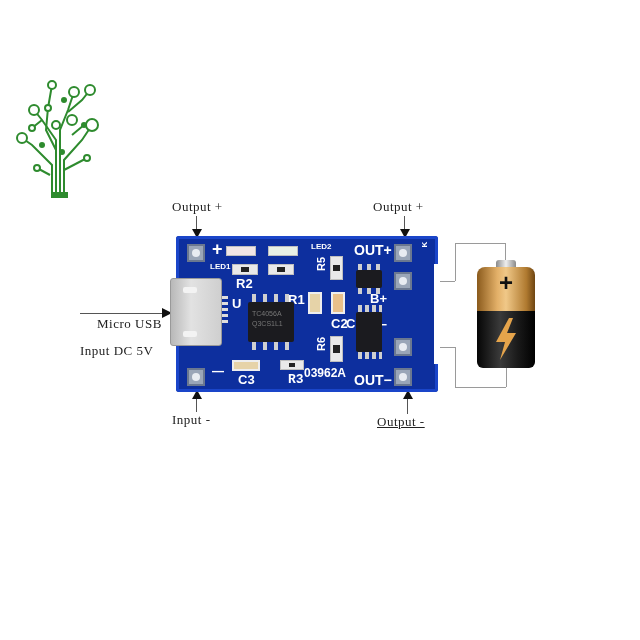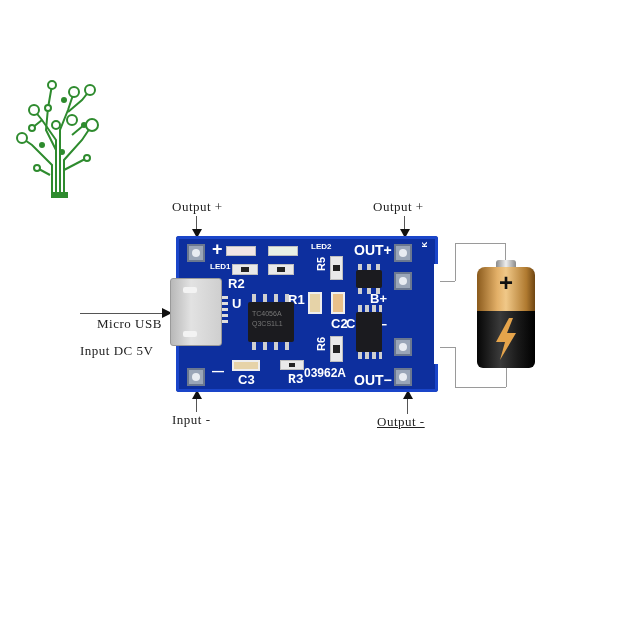--- a/index.html
+++ b/index.html
@@ -112,21 +112,21 @@
 
   <div class="abs" style="left:-6px;top:42px;width:52px;height:68px;background:linear-gradient(90deg,#b8b8b8,#e2e2e2 40%,#cfcfcf);border:1px solid #999;border-radius:3px;box-sizing:border-box;">
     <div class="abs" style="left:12px;top:8px;width:14px;height:6px;background:#f3f3f3;border-radius:2px;"></div>
     <div class="abs" style="left:12px;top:52px;width:14px;height:6px;background:#f3f3f3;border-radius:2px;"></div>
   </div>
   <div class="abs" style="left:46px;top:60px;width:6px;height:30px;background:repeating-linear-gradient(180deg,#ddd 0 3px,transparent 3px 6px);"></div>
 
   <div class="abs silk" style="left:36px;top:3px;font-size:18px;">+</div>
   <div class="abs silk silk-s" style="left:34px;top:26px;">LED1</div>
   <div class="abs silk silk-s" style="left:135px;top:6px;">LED2</div>
-  <div class="abs silk" style="left:52px;top:40px;">R2</div>
+  <div class="abs silk" style="left:60px;top:40px;">R2</div>
   <div class="abs silk" style="left:112px;top:56px;">R1</div>
   <div class="abs silk" style="left:56px;top:60px;">U</div>
   <div class="abs silk" style="left:134px;top:80px;margin-left:36px;">C1</div>
   <div class="abs silk" style="left:155px;top:80px;">C2</div>
   <div class="abs silk" style="left:138px;top:22px;transform:rotate(-90deg);font-size:11px;">R5</div>
   <div class="abs silk" style="left:138px;top:102px;transform:rotate(-90deg);font-size:11px;">R6</div>
   <div class="abs silk" style="left:36px;top:128px;font-size:12px;">—</div>
   <div class="abs silk" style="left:62px;top:136px;">C3</div>
   <div class="abs silk" style="left:112px;top:136px;font-family:Liberation Mono, monospace;">R3</div>
   <div class="abs silk" style="left:128px;top:130px;font-size:12px;">03962A</div>

